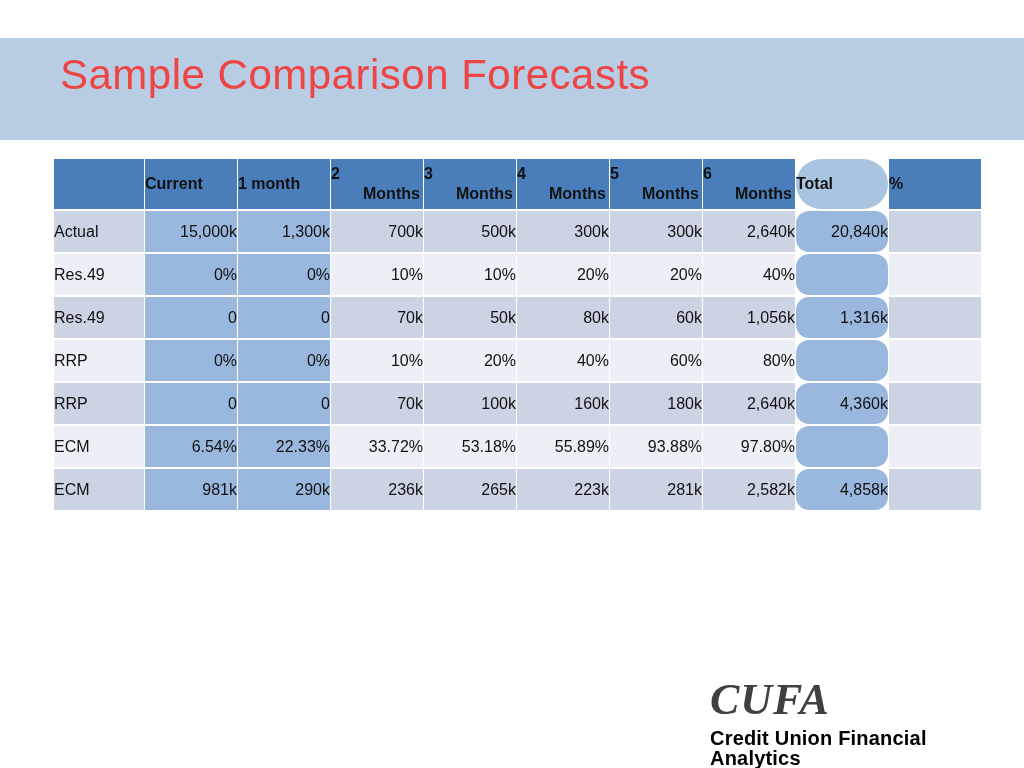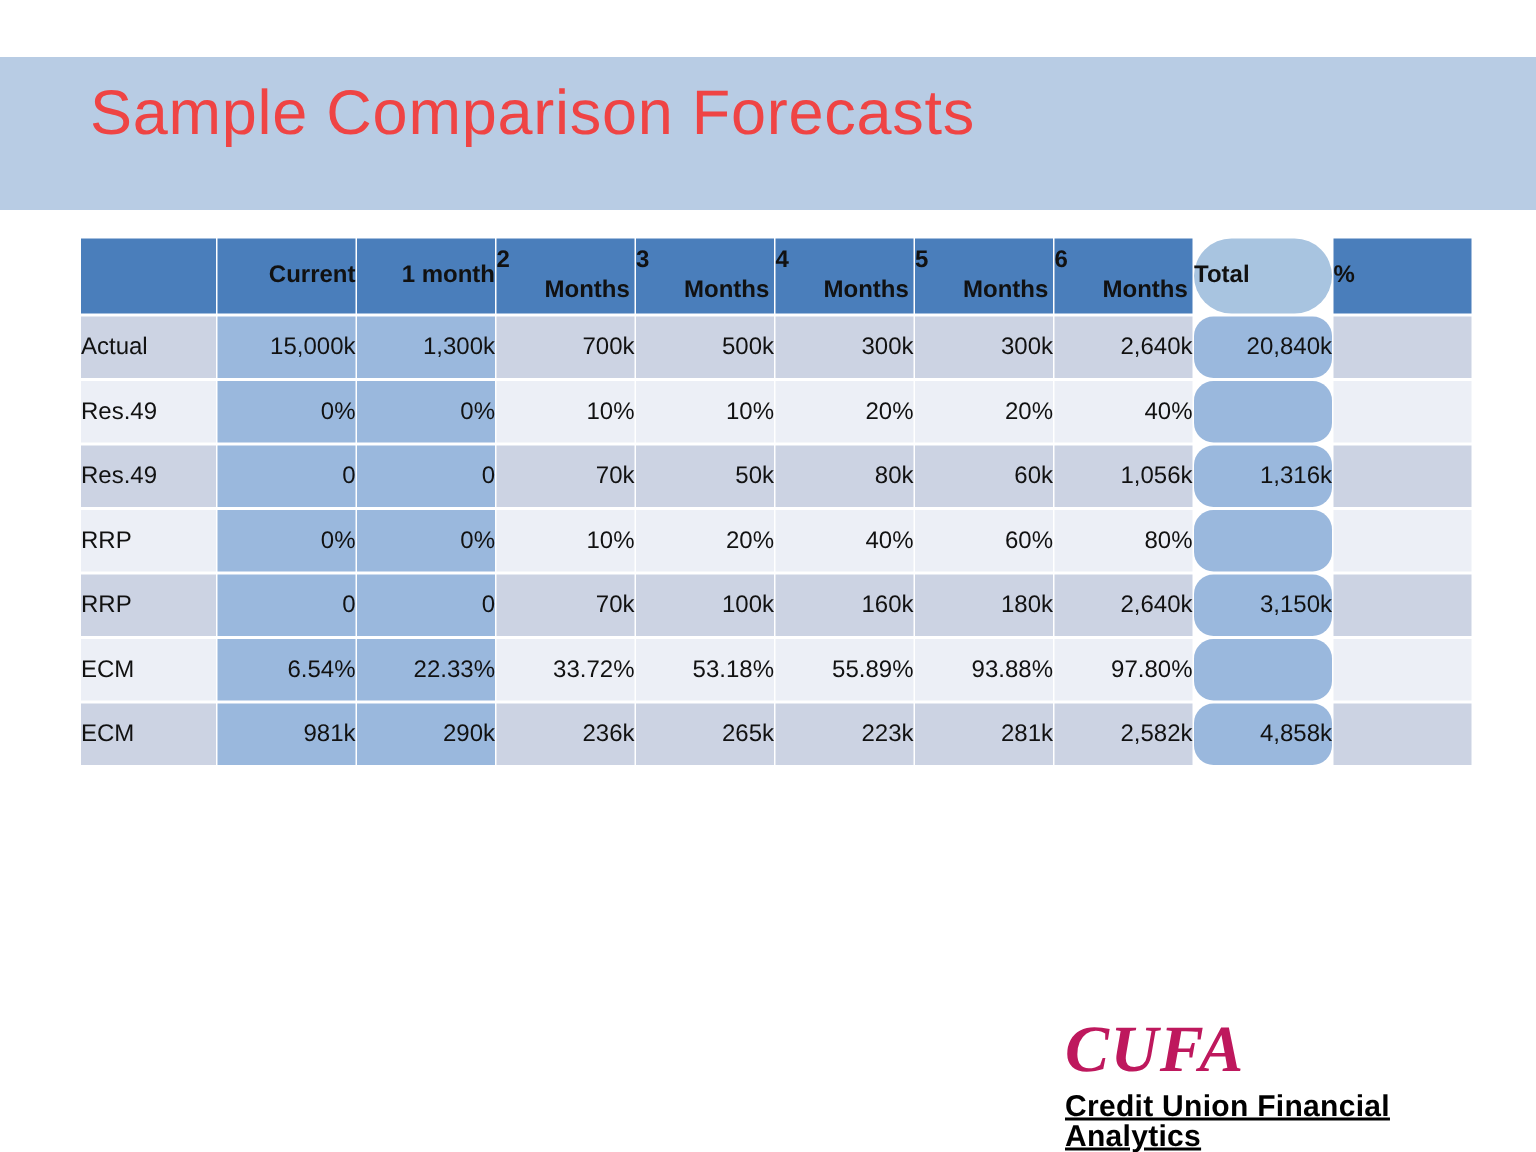--- a/index.html
+++ b/index.html
@@ -72,21 +72,21 @@
     font-weight: bold;
     font-size: 15px;
     text-align: left;
     padding: 6px 10px 0 10px;
     line-height: 1.25;
     box-sizing: border-box;
     height: 50px;
   }
   thead th.h-blank { background: #4a7ebb; }
   thead th.h-center {
-    text-align: right;
+    text-align: left;
     padding-top: 0;
     vertical-align: middle;
   }
   thead th.h-total {
     background: #a8c4e0;
     text-align: left;
     padding-top: 0;
     vertical-align: middle;
     border-radius: 25px;
   }
@@ -136,33 +136,32 @@
     left: 710px;
     top: 678px;
     width: 280px;
     text-align: left;
   }
   .logo-main {
     font-family: "Liberation Serif", serif;
     font-style: italic;
     font-weight: bold;
     font-size: 44px;
-    color: #be185d;
+    color: #404040;
     line-height: 1;
     letter-spacing: 1px;
   }
   .logo-sub {
     font-family: "Liberation Sans", sans-serif;
     font-weight: bold;
     font-size: 20px;
     color: #000000;
     line-height: 1;
     margin-top: 6px;
     letter-spacing: 0.2px;
-    text-decoration: underline;
   }
 </style>
 </head>
 <body>
 
 <div class="title-band"></div>
 <div class="title-text">Sample Comparison Forecasts</div>
 
 <div class="table-wrap">
   <table class="forecast">
@@ -266,21 +265,21 @@
         </tr>
         <tr class="band-dark">
           <td class="lbl">RRP</td>
           <td class="val col-hl">0</td>
           <td class="val col-hl">0</td>
           <td class="val">70k</td>
           <td class="val">100k</td>
           <td class="val">160k</td>
           <td class="val">180k</td>
           <td class="val">2,640k</td>
-          <td class="val col-total">3,150k</td>
+          <td class="val col-total">4,360k</td>
           <td class="val"></td>
         </tr>
         <tr class="band-light">
           <td class="lbl">ECM</td>
           <td class="val col-hl">6.54%</td>
           <td class="val col-hl">22.33%</td>
           <td class="val">33.72%</td>
           <td class="val">53.18%</td>
           <td class="val">55.89%</td>
           <td class="val">93.88%</td>

